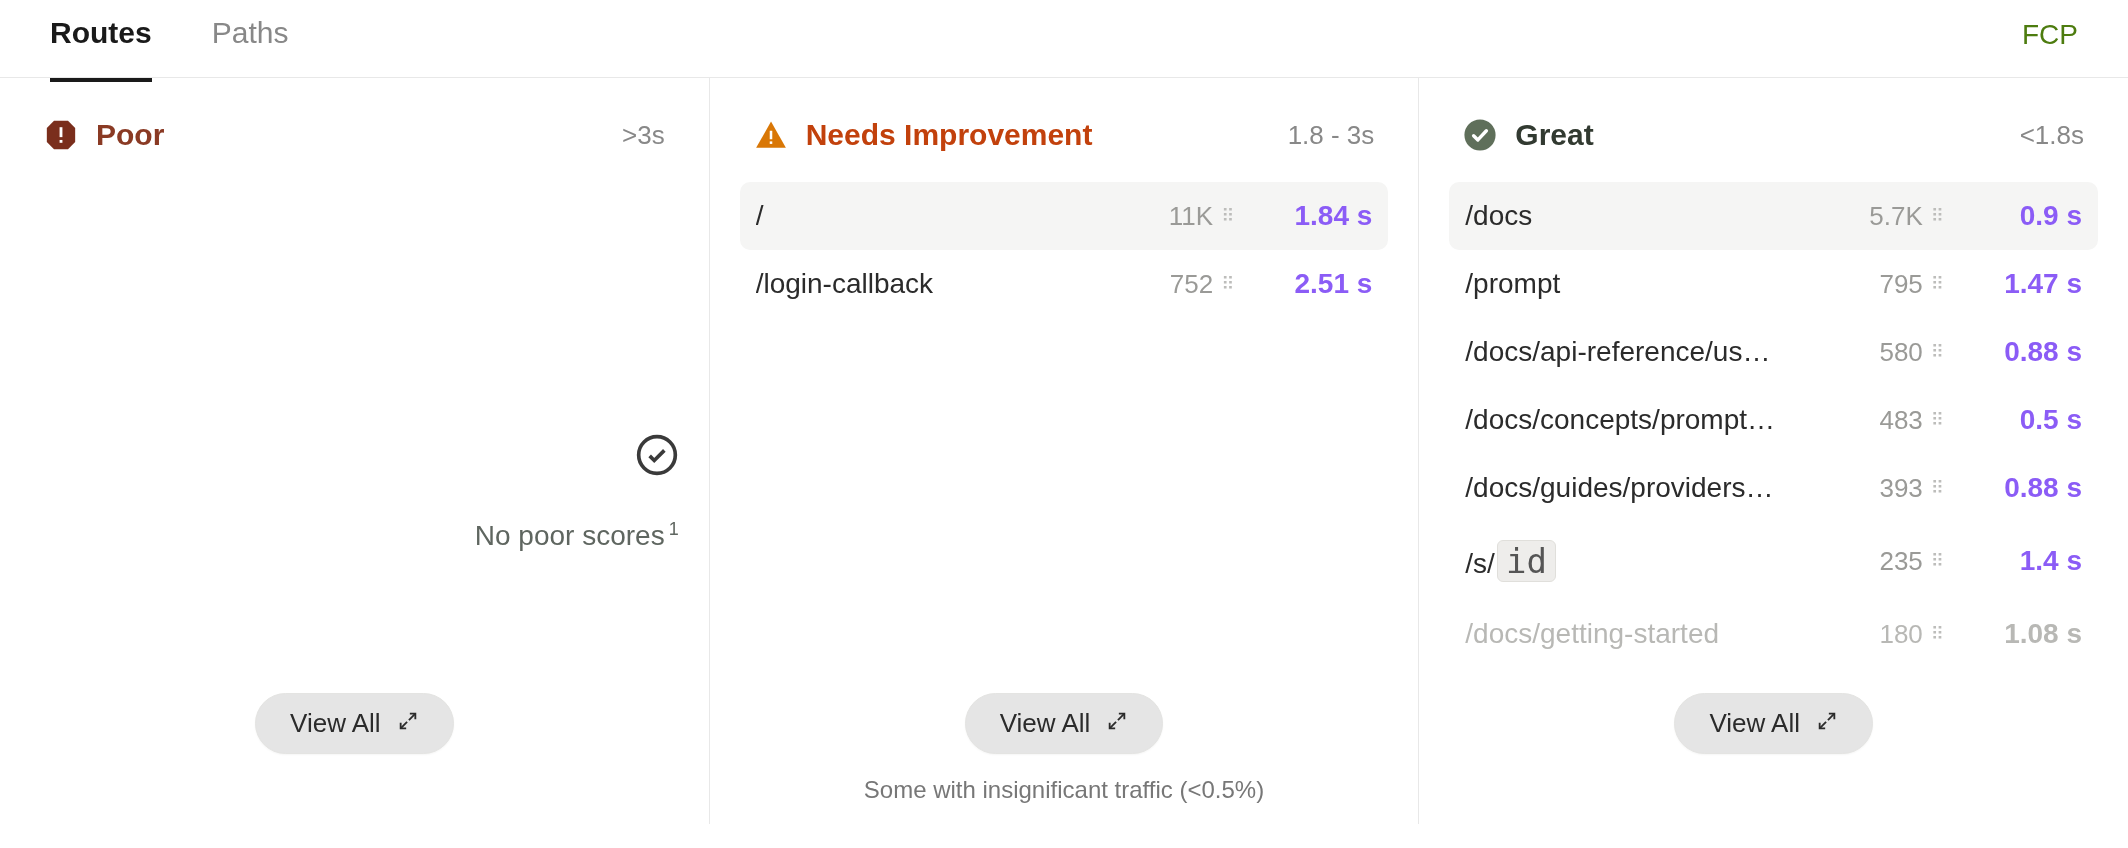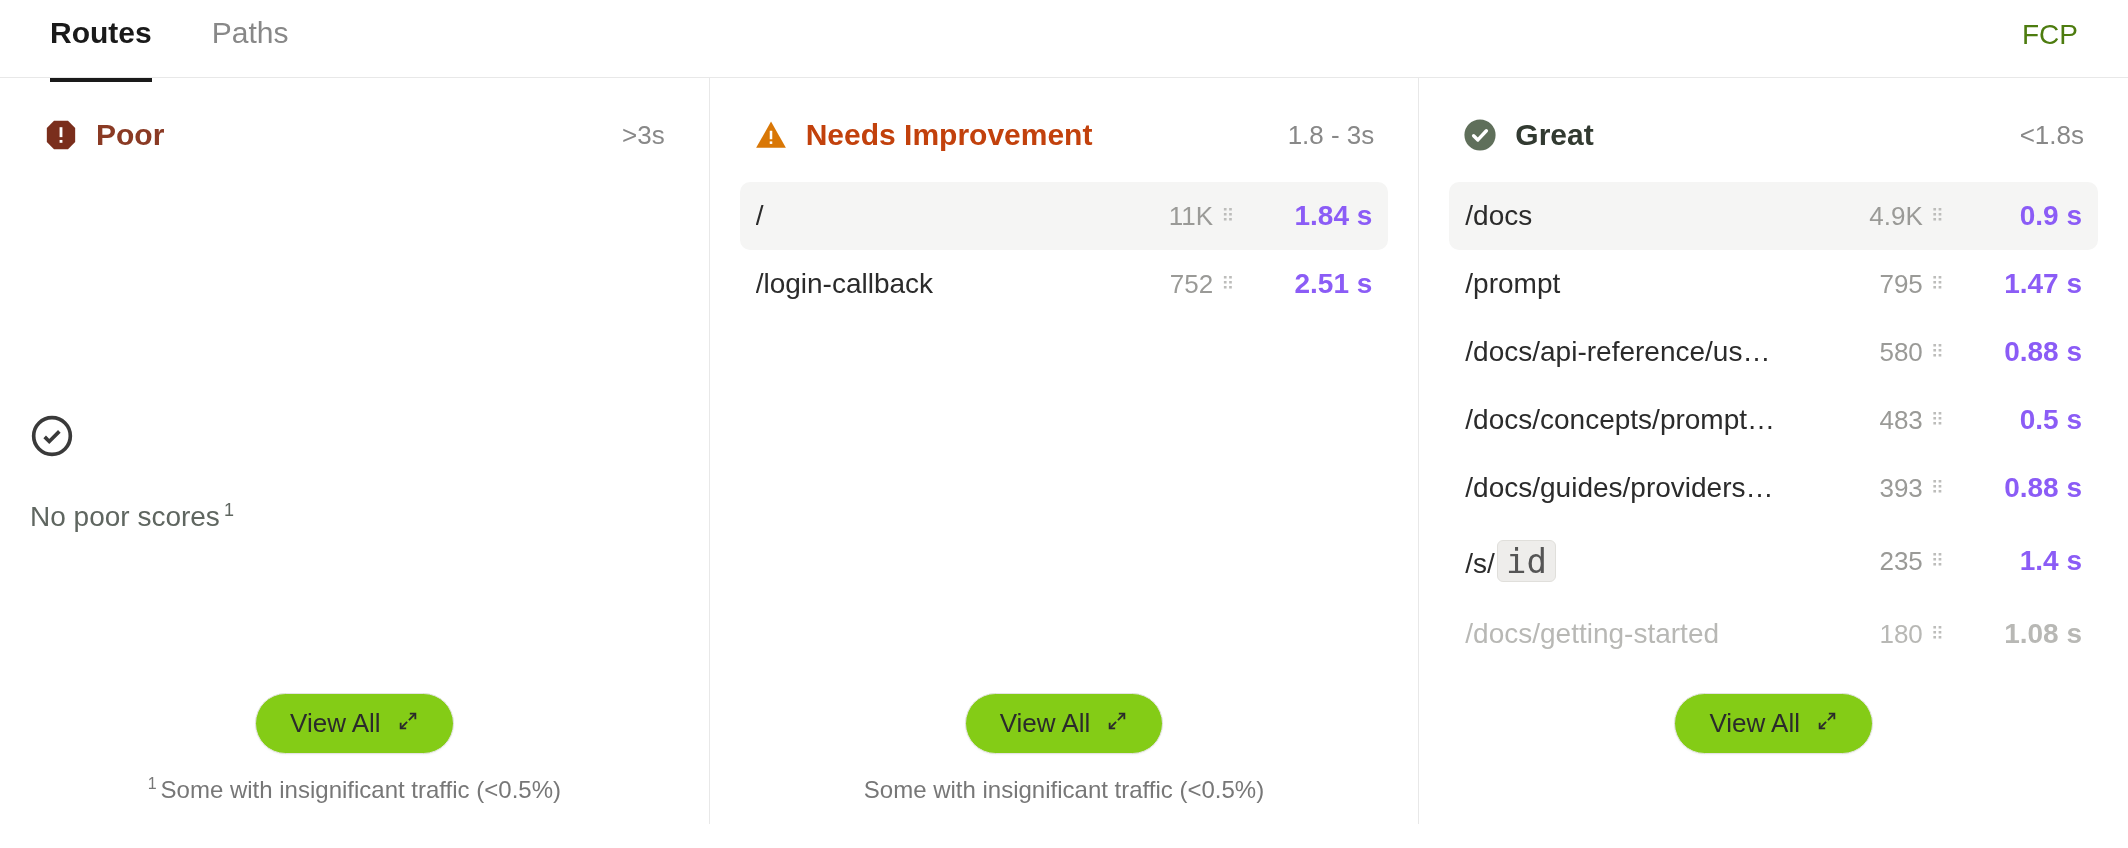--- a/index.html
+++ b/index.html
@@ -97,21 +97,21 @@
   .row .count { color: #9a9a97; font-size: 26px; font-weight: 400; margin-right: 8px; white-space: nowrap; }
   .row .dots { color: #bdbdbb; font-size: 18px; letter-spacing: -2px; margin-right: 30px; }
   .row .time { font-weight: 700; font-size: 28px; color: #8b5cf6; min-width: 110px; text-align: right; white-space: nowrap; }
   .row.faded .path, .row.faded .count, .row.faded .time { color: #b8b8b5; }
   .row.faded .time { font-weight: 600; }
 
   .empty-wrap {
     flex: 1;
     display: flex;
     flex-direction: column;
-    align-items: flex-start;
+    align-items: flex-end;
     justify-content: center;
     gap: 38px;
     color: #666;
   }
   .empty-icon svg { stroke: #3a3a3a; fill: none; stroke-width: 2; }
   .empty-text { font-size: 28px; color: #5f6660; }
   .empty-text sup { font-size: 18px; vertical-align: super; margin-left: 4px; }
 
   .view-all-wrap {
     position: absolute;
@@ -119,21 +119,21 @@
     bottom: 70px;
     display: flex;
     justify-content: center;
     pointer-events: none;
   }
   .view-all {
     pointer-events: auto;
     display: inline-flex;
     align-items: center;
     gap: 16px;
-    background: #84cc16;
+    background: #e5e5e5;
     border: 1px solid #e4e4e2;
     box-shadow: 0 1px 2px rgba(0,0,0,0.04);
     border-radius: 999px;
     padding: 14px 34px;
     font-size: 26px;
     font-weight: 500;
     color: #2b2b2b;
     cursor: pointer;
   }
   .expand-icon svg { stroke: #2b2b2b; fill: none; stroke-width: 2; }
@@ -192,23 +192,20 @@
         <span class="expand-icon">
           <svg viewBox="0 0 24 24" width="22" height="22">
               <path d="M14 4h6v6"></path>
               <path d="M10 20H4v-6"></path>
               <path d="M20 4l-7 7"></path>
               <path d="M4 20l7-7"></path>
             </svg>
         </span>
       </button>
     </div>
-    <div class="footnote">
-      <sup>1</sup><span>Some with insignificant traffic (&lt;0.5%)</span>
-    </div>
   </div>
 
   <div class="col">
     <div class="col-head">
       <div class="col-head-left">
         <span class="status-icon status-needs">
           <svg viewBox="0 0 24 24" width="34" height="34">
               <path d="M12 2.5L22.5 21h-21L12 2.5z"></path>
               <rect x="11.1" y="9" width="1.8" height="6" fill="#fff"></rect>
               <rect x="11.1" y="16.5" width="1.8" height="1.8" fill="#fff"></rect>
@@ -262,21 +259,21 @@
             </svg>
         </span>
         <span class="col-title title-great">Great</span>
       </div>
       <span class="col-range">&lt;1.8s</span>
     </div>
 
     <div class="rows">
       <div class="row">
         <span class="path">/docs</span>
-        <span class="count">4.9K</span>
+        <span class="count">5.7K</span>
         <span class="dots">⠿</span>
         <span class="time">0.9 s</span>
       </div>
       <div class="row">
         <span class="path">/prompt</span>
         <span class="count">795</span>
         <span class="dots">⠿</span>
         <span class="time">1.47 s</span>
       </div>
       <div class="row">

